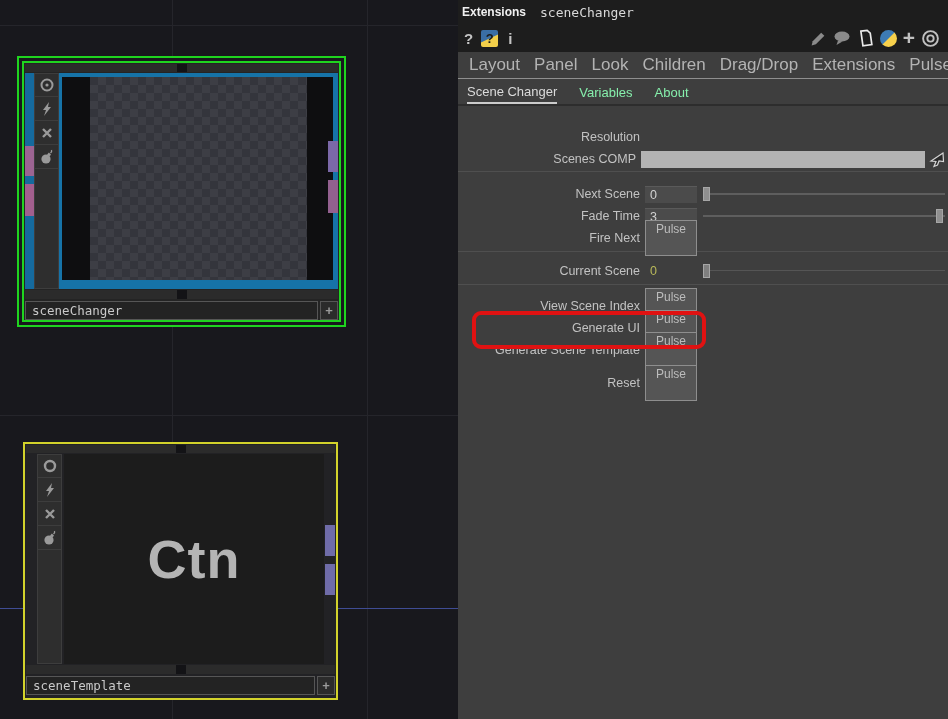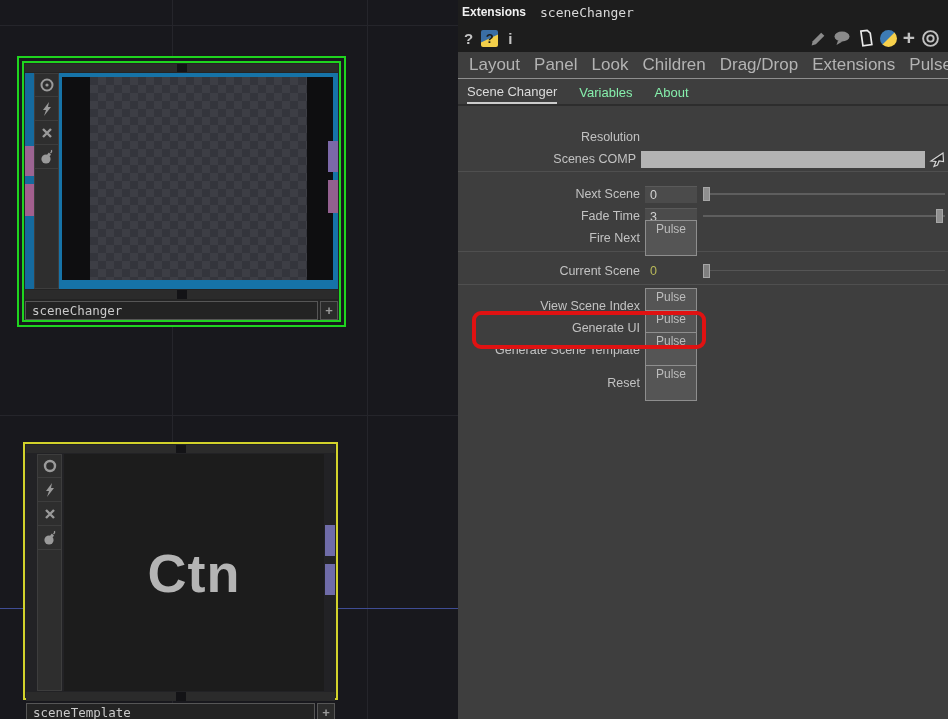--- a/index.html
+++ b/index.html
@@ -37,21 +37,21 @@
   .lpink{position:absolute;left:0;width:9px;}
   .viewer{flex:1;position:relative;background:#1673a8;padding:4px 5px 9px 3px;}
   .viewer-in{display:flex;height:100%;}
   .vblack{background:#0e0e10;}
   .checker{flex:1;background:repeating-conic-gradient(#3d3e45 0% 25%,#34353c 0% 50%) 0 0/16px 16px;}
   .rpurple{position:absolute;right:0;width:10px;}
 
   
   .node2{position:absolute;left:23px;top:442px;width:315px;height:258px;
          border:2px solid #d2d22b;background:#222225;padding:0 1px;}
-  .n2-main{position:relative;display:flex;height:237px;margin-top:1px;padding-left:11px;padding-right:11px;}
+  .n2-main{position:relative;display:flex;height:210px;margin-top:1px;padding-left:11px;padding-right:11px;}
   .n2-body{flex:1;margin-left:2px;background:#1c1c1c;display:flex;align-items:center;justify-content:center;}
   .ctn-label{font-size:54px;font-weight:bold;color:#b4b4b4;letter-spacing:1px;}
   .n2purple{position:absolute;right:0;width:10px;background:#6f6ca8;}
 
   .flag-icon{display:block;}
 
   
   .panel{position:absolute;left:458px;top:0;width:490px;height:719px;background:#3e3e3e;}
   .titlebar{position:absolute;left:0;top:0;right:0;height:24px;background:#1d1d1d;
             display:flex;align-items:center;}

